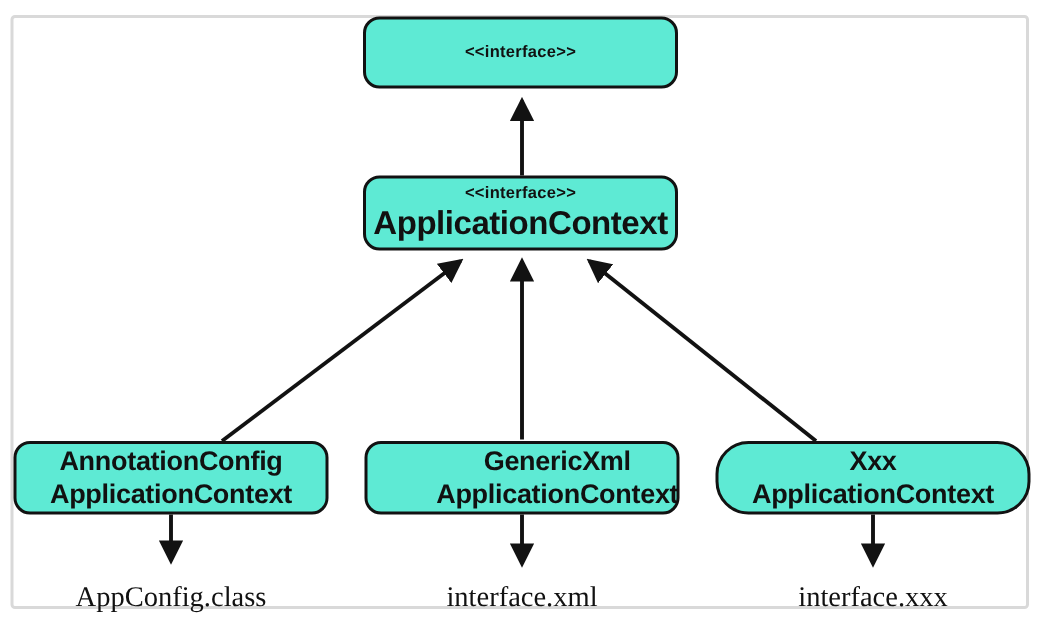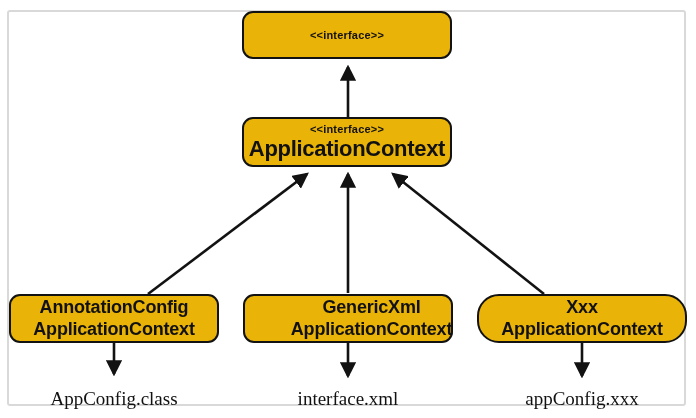--- a/index.html
+++ b/index.html
@@ -11,21 +11,21 @@
     overflow: hidden;
   }
   .frame {
     position: absolute; left: 7px; top: 10px;
     width: 679px; height: 396px;
     border: 2px solid #d9d9d9; border-radius: 3px;
     box-sizing: border-box;
   }
   .node {
     position: absolute;
-    background: #eab308;
+    background: #5eead4;
     border: 2.5px solid #121212;
     border-radius: 11px;
     display: flex; flex-direction: column;
     align-items: center; justify-content: center;
     text-align: center;
     box-sizing: border-box;
     z-index: 2;
   }
   .stereotype {
     font-weight: bold; font-size: 11px; line-height: 13px;
@@ -101,13 +101,13 @@
   <div class="impl-line">ApplicationContext</div>
 </div>
 
 <div class="node" id="node-xxx">
   <div class="impl-line">Xxx</div>
   <div class="impl-line">ApplicationContext</div>
 </div>
 
 <div class="file-label" id="label-class">AppConfig.class</div>
 <div class="file-label" id="label-xml">interface.xml</div>
-<div class="file-label" id="label-xxx">appConfig.xxx</div>
+<div class="file-label" id="label-xxx">interface.xxx</div>
 
 </body></html>

